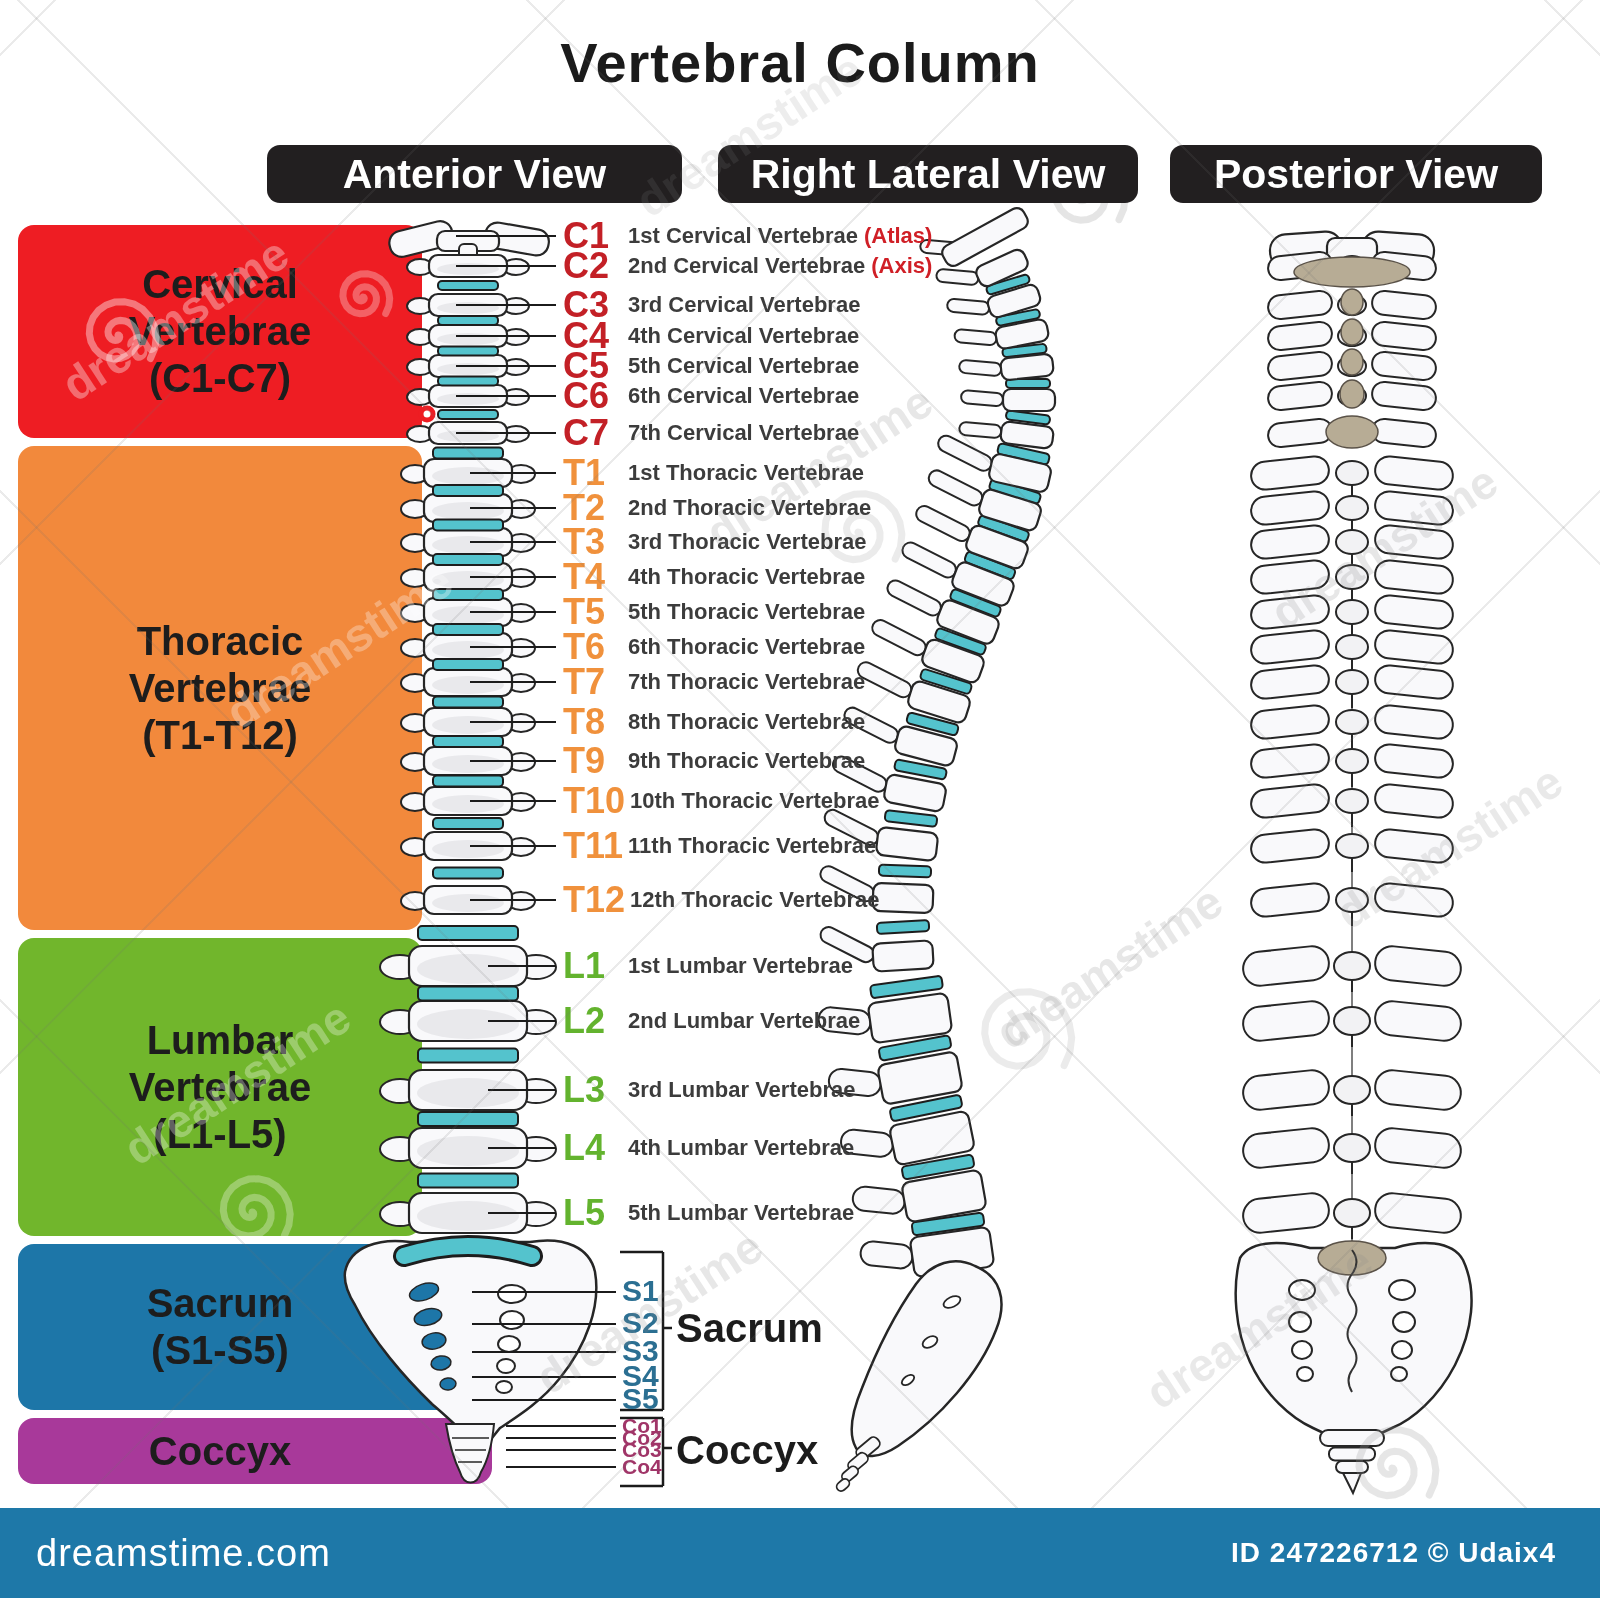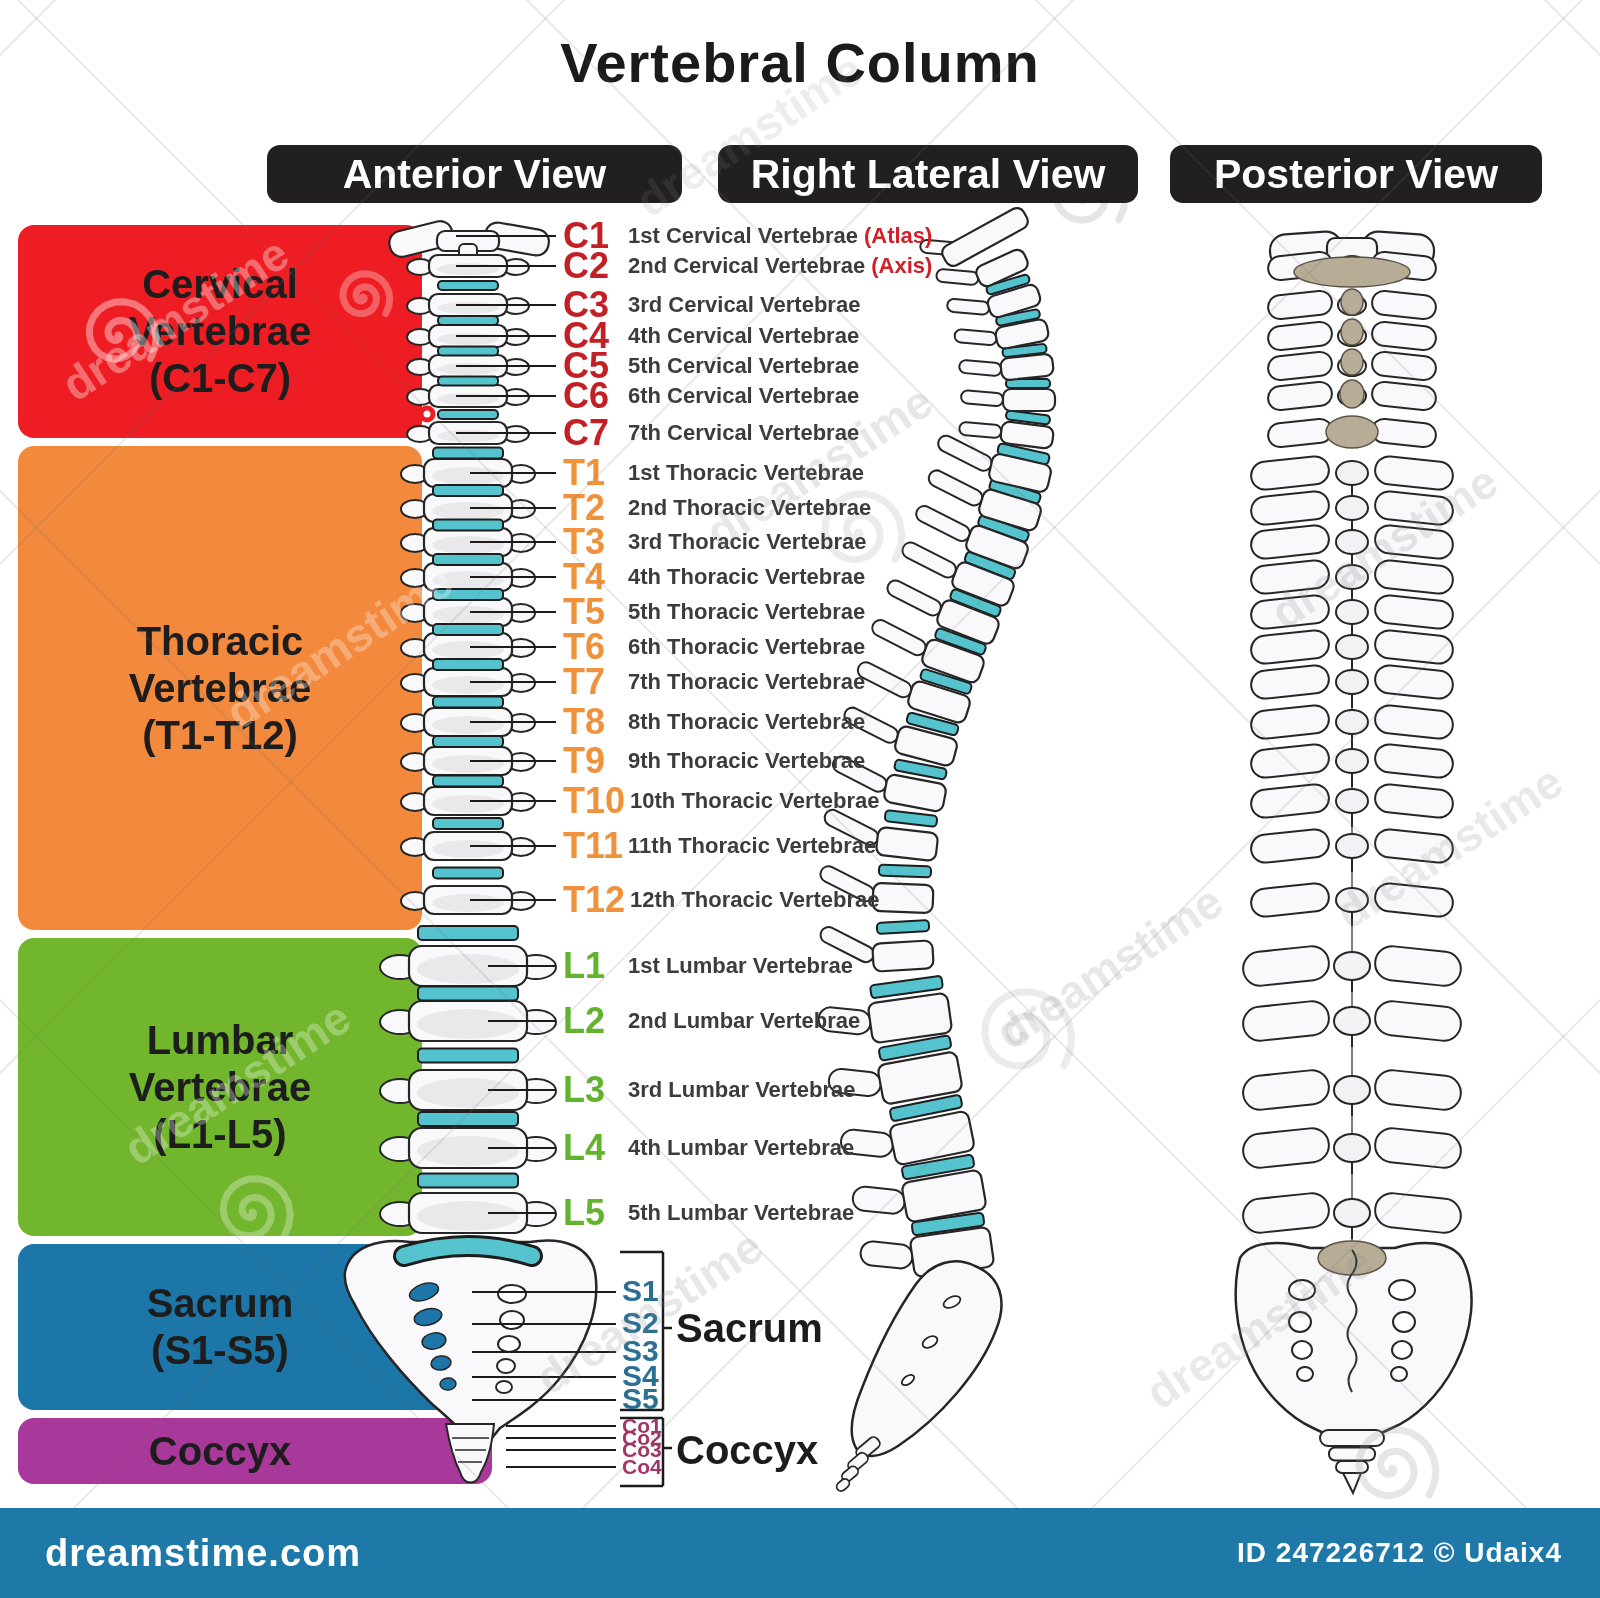--- a/index.html
+++ b/index.html
@@ -22,22 +22,22 @@
   .scode{position:absolute;left:622px;font-weight:bold;font-size:30px;z-index:25}
   .cocode{position:absolute;left:622px;font-weight:bold;font-size:21px;z-index:25}
   .biglabel{position:absolute;left:676px;font-weight:bold;font-size:40px;color:#1c1c1c;z-index:25}
   #art{position:absolute;left:0;top:0;z-index:20}
   .wm{position:absolute;font-weight:bold;font-size:46px;pointer-events:none;white-space:nowrap;z-index:35;
       transform:rotate(-33deg)}
   .xlines{position:absolute;left:0;top:0;right:0;bottom:90px;pointer-events:none;z-index:40;
       background-image:repeating-linear-gradient(45deg,transparent 0 358px,rgba(110,110,110,.14) 358px 360px),
                        repeating-linear-gradient(-45deg,transparent 0 358px,rgba(110,110,110,.14) 358px 360px)}
   #bar{position:absolute;left:0;right:0;bottom:0;height:90px;display:flex;align-items:center;z-index:50}
-  #bar-logo{margin-left:45px;font-size:38px;font-weight:bold;color:#fff;letter-spacing:1px}
-  #bar-id{position:absolute;right:38px;font-size:28px;font-weight:bold;color:#fff;letter-spacing:1px}
+  #bar-logo{margin-left:36px;font-size:38px;font-weight:normal;color:#fff;letter-spacing:1px}
+  #bar-id{position:absolute;right:44px;font-size:28px;font-weight:bold;color:#fff;letter-spacing:1px}
 </style>
 </head>
 <body>
 
 <div id="canvas">
   <div class="title">Vertebral Column</div>
 
   <div class="pill" id="pill-anterior">Anterior View</div>
   <div class="pill" id="pill-lateral">Right Lateral View</div>
   <div class="pill" id="pill-posterior">Posterior View</div>

